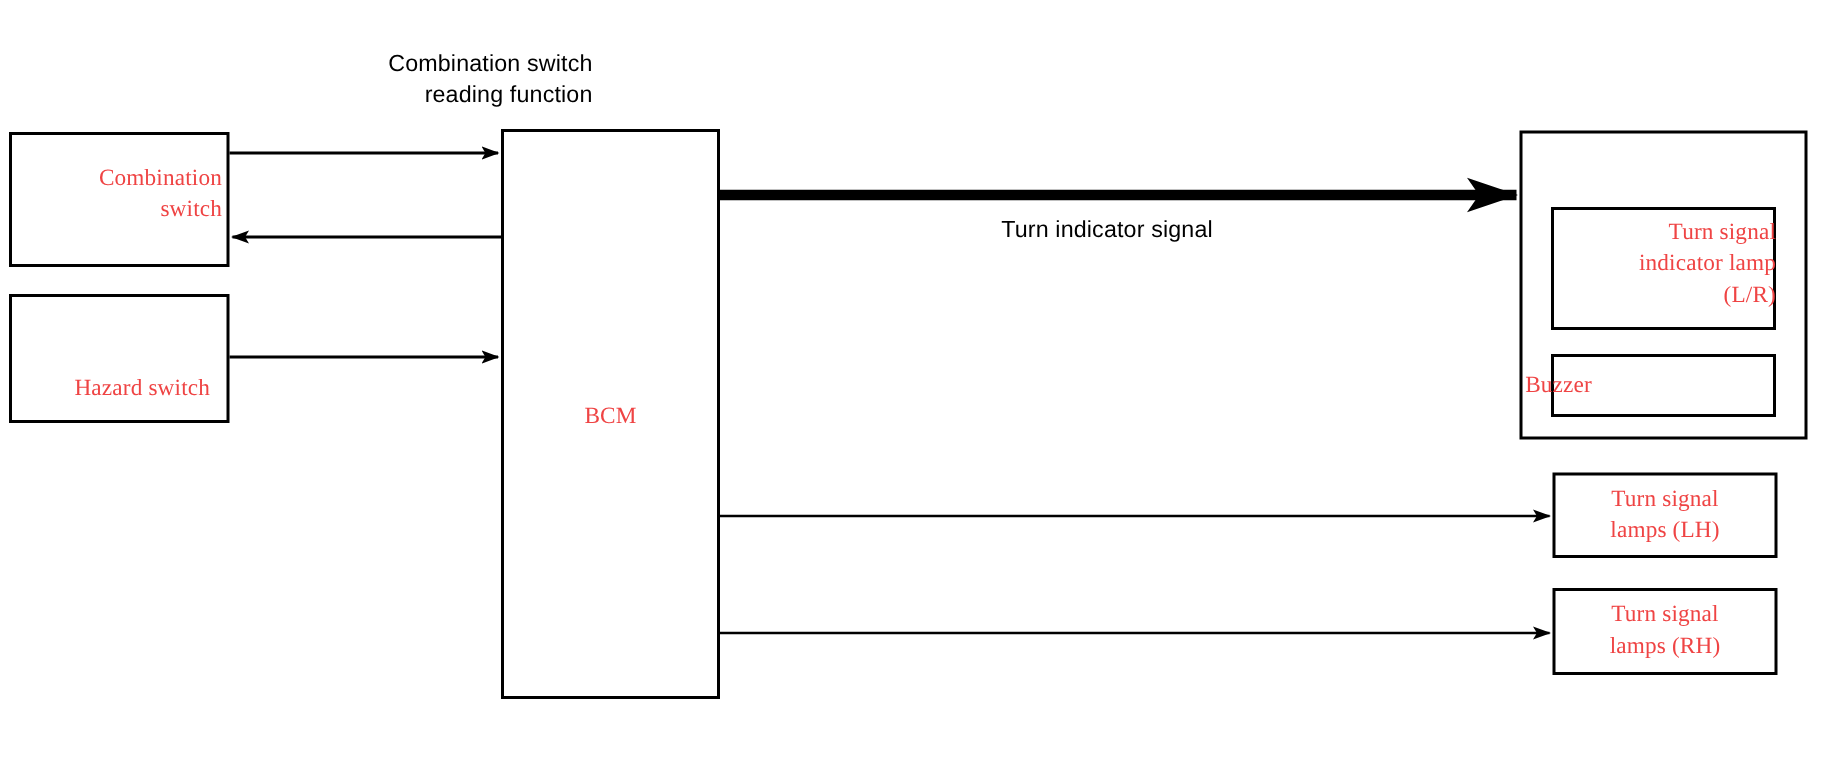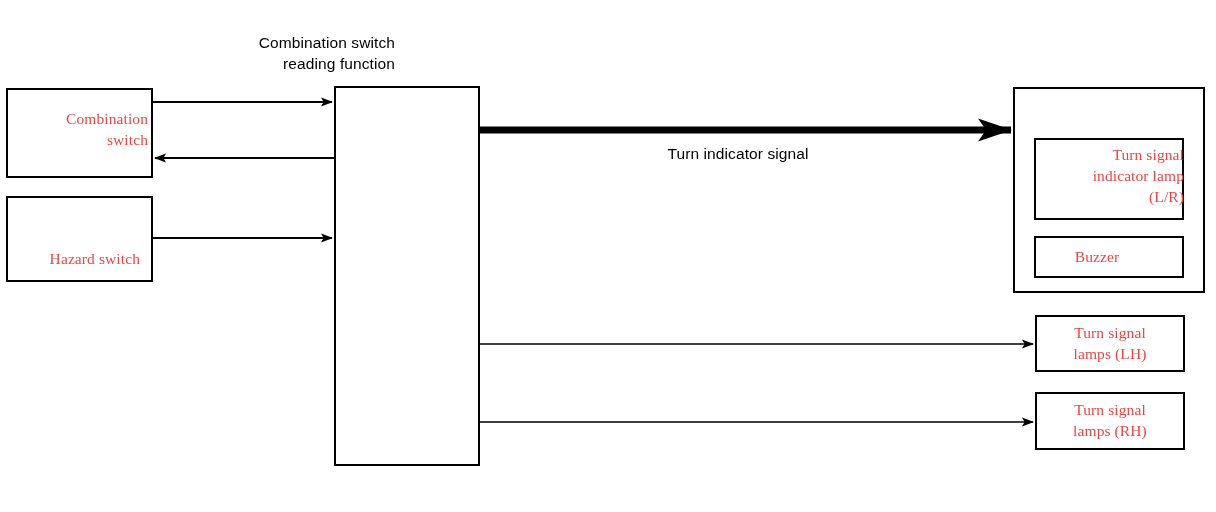--- a/index.html
+++ b/index.html
@@ -88,30 +88,31 @@
   </svg>
 
   <div class="node-box" style="left:6px; top:88px; width:147px; height:90px;"></div>
   <div class="node-label label-left" style="left:18px; top:108px; width:130px;">Combination
 switch</div>
 
   <div class="node-box" style="left:6px; top:196px; width:147px; height:86px;"></div>
   <div class="node-label label-left" style="left:10px; top:228px; width:130px;margin-top:20px;">Hazard switch</div>
 
   <div class="node-box" style="left:334px; top:86px; width:146px; height:380px;"></div>
+  <div class="node-label label-center" style="left:334px; top:267px; width:146px;">BCM</div>
 
   <div class="node-box" style="left:1013px; top:87px; width:192px; height:206px;"></div>
 
   <div class="node-box" style="left:1034px; top:138px; width:150px; height:82px;"></div>
   <div class="node-label label-left" style="left:1044px; top:144px; width:140px;">Turn signal
 indicator lamp
 (L/R)</div>
 
   <div class="node-box" style="left:1034px; top:236px; width:150px; height:42px;"></div>
-  <div class="node-label label-center" style="left:1034px; top:246px; width:126px;">Buzzer</div>
+  <div class="node-label label-center" style="left:976px; top:246px; width:126px;">Buzzer</div>
 
   <div class="node-box" style="left:1035px; top:315px; width:150px; height:57px;"></div>
   <div class="node-label label-center" style="left:1035px; top:322px; width:150px;">Turn signal
 lamps (LH)</div>
 
   <div class="node-box" style="left:1035px; top:392px; width:150px; height:58px;"></div>
   <div class="node-label label-center" style="left:1035px; top:399px; width:150px;">Turn signal
 lamps (RH)</div>
 
   <div class="free-label label-left" style="left:155px; top:32px; width:240px;">Combination switch

